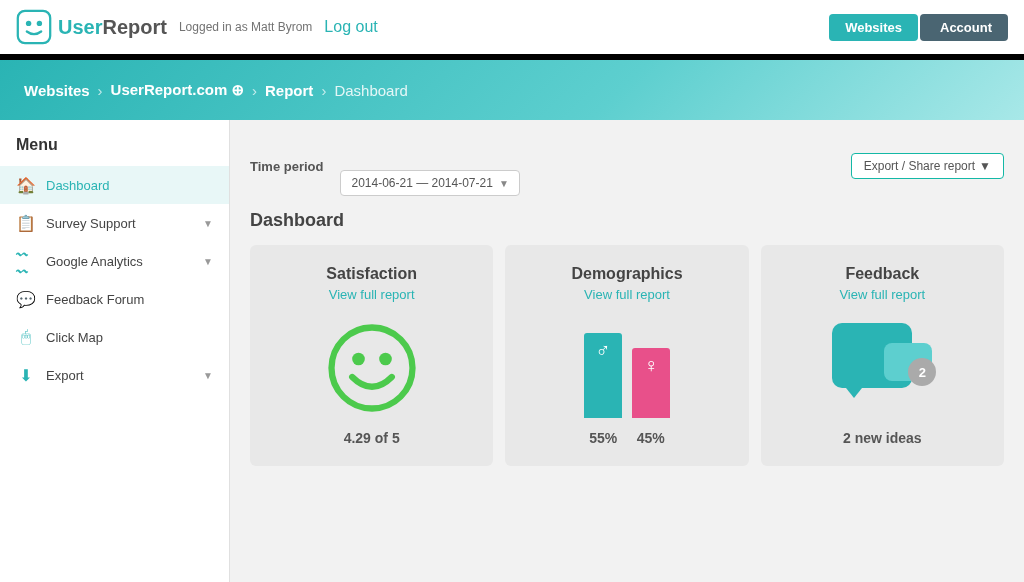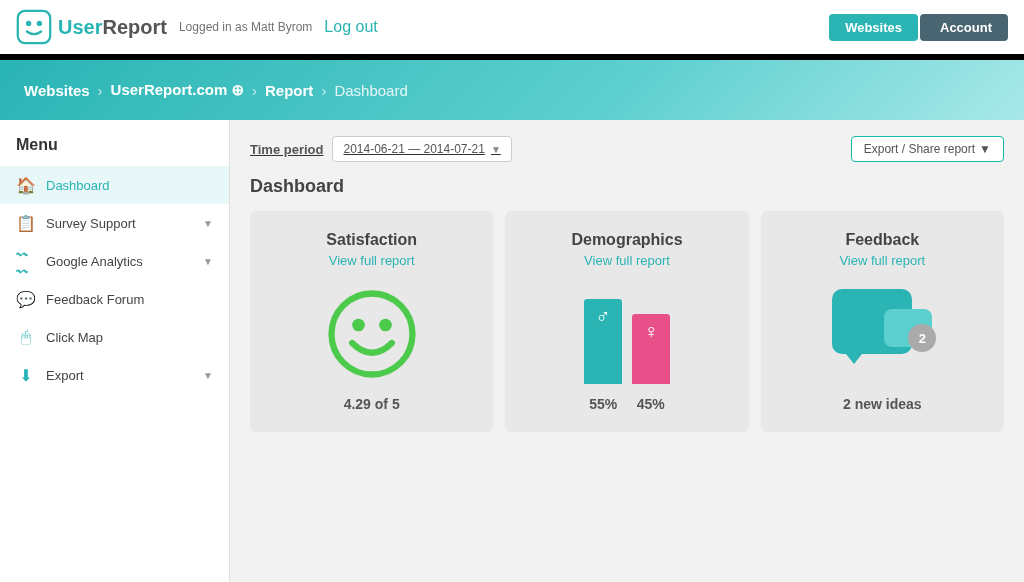--- a/index.html
+++ b/index.html
@@ -152,39 +152,39 @@
     
     .toolbar {
       display: flex;
       align-items: center;
       justify-content: space-between;
       margin-bottom: 14px;
     }
     .time-period-area {
       display: flex;
       align-items: center;
-      gap: 9px;
-      text-decoration: underline;
+      gap: 17px;
     }
     .time-label {
       font-size: 13px;
       color: #555;
       font-weight: bold;
     }
     .date-dropdown {
       display: flex;
       align-items: center;
       background: #fff;
       border: 1px solid #ccc;
       border-radius: 4px;
       padding: 5px 10px;
       font-size: 12px;
       color: #555;
       cursor: pointer;
       gap: 6px;
+      margin-top: 34px;
     }
     .date-dropdown .dd-arrow {
       color: #888;
       font-size: 10px;
     }
     .export-btn {
       display: flex;
       align-items: center;
       background: #fff;
       border: 1px solid #14b8a6;

